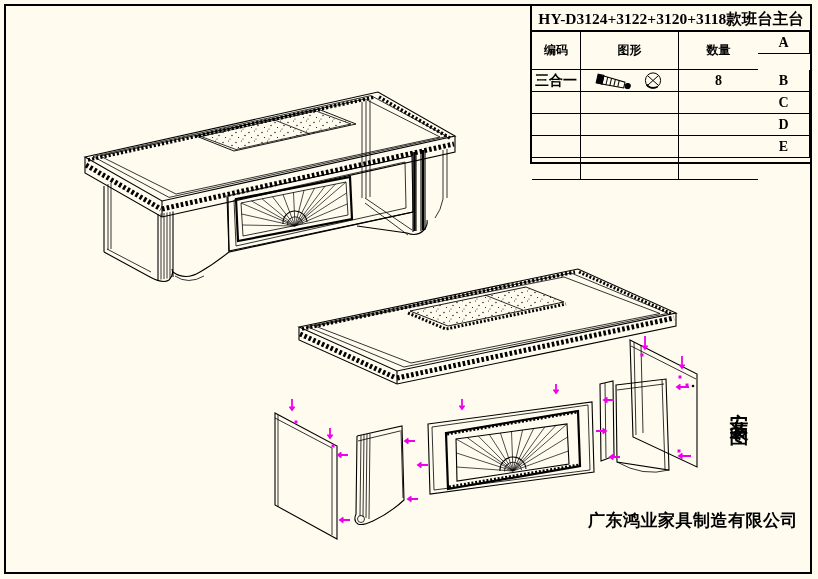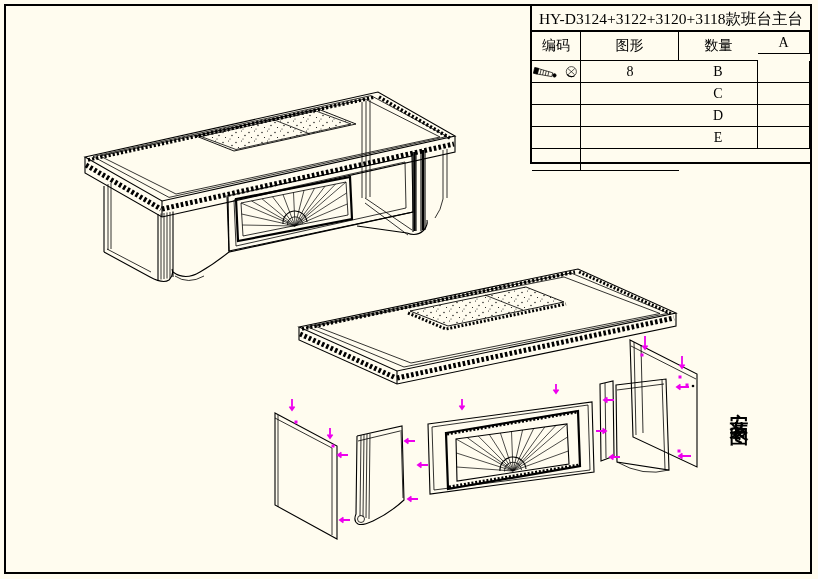--- a/index.html
+++ b/index.html
@@ -9,33 +9,33 @@
   }
   .sheet-border{
     position:absolute;left:4px;top:4px;width:808px;height:570px;
     border:2px solid #000;box-sizing:border-box;pointer-events:none;
   }
   svg.art{position:absolute;left:0;top:0;}
   
   .ptable{
     position:absolute;left:530px;top:4px;width:282px;height:160px;
     border:2px solid #000;box-sizing:border-box;background:#FFFCEF;
-    font-weight:normal;
+    font-weight:bold;
   }
   .pt-title{
     height:26px;line-height:25px;text-align:center;font-size:15.5px;
     border-bottom:2px solid #000;box-sizing:border-box;white-space:nowrap;overflow:hidden;
   }
   .pt-grid{display:grid;grid-template-columns:49px 98px 79px auto;}
   .pt-cell{
     border-right:1.5px solid #000;border-bottom:1.5px solid #000;box-sizing:border-box;
     display:flex;align-items:center;justify-content:center;
     height:22px;font-size:14px;overflow:hidden;
   }
-  .pt-cell.hdr{height:29px;font-size:14px;}
+  .pt-cell.hdr{height:38px;font-size:12px;}
   .pt-cell.last{border-right:none;}
   
   .install{
     position:absolute;left:726px;top:398px;writing-mode:vertical-rl;text-orientation:upright;
     font-size:19px;font-weight:bold;letter-spacing:7px;
   }
   .company{
     position:absolute;left:588px;top:509px;font-size:17px;font-weight:bold;
     white-space:nowrap;letter-spacing:0.5px;
   }
@@ -232,20 +232,21 @@
 
   <div class="ptable">
     <div class="pt-title">HY-D3124+3122+3120+3118款班台主台</div>
     <div class="pt-grid">
 
       <div class="pt-cell hdr">编码</div>
       <div class="pt-cell hdr">图形</div>
       <div class="pt-cell hdr last">数量</div>
 
       <div class="pt-cell">A</div>
+      <div class="pt-cell">三合一</div>
       <div class="pt-cell">
         <svg width="72" height="20" viewBox="0 0 72 20">
           <g stroke="#000" fill="none" stroke-width="1">
             <g transform="translate(3,2) rotate(13 0 6)">
               <rect x="0" y="1" width="6" height="9" fill="#000"></rect>
               <polygon points="6,1.5 28,2.8 28,8.7 6,9.8"></polygon>
               <line x1="10" y1="1.7" x2="10" y2="9.6"></line>
               <line x1="14" y1="2" x2="14" y2="9.4"></line>
               <line x1="18" y1="2.2" x2="18" y2="9.2"></line>
               <line x1="22" y1="2.4" x2="22" y2="9"></line>
@@ -278,13 +279,14 @@
       <div class="pt-cell last"></div>
 
       <div class="pt-cell">E</div>
       <div class="pt-cell"></div>
       <div class="pt-cell"></div>
       <div class="pt-cell last"></div>
     </div>
   </div>
 
   <div class="install">安装图</div>
+  <div class="company">广东鸿业家具制造有限公司</div>
 </div>
 
 </body></html>

